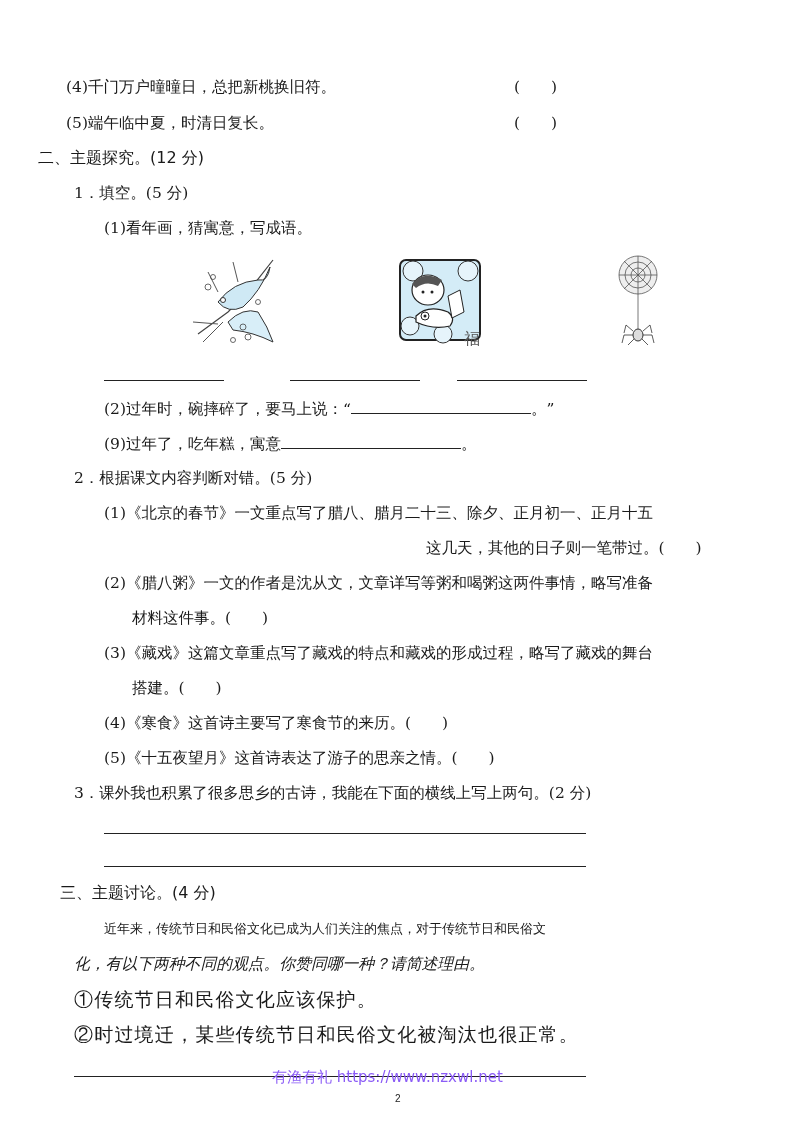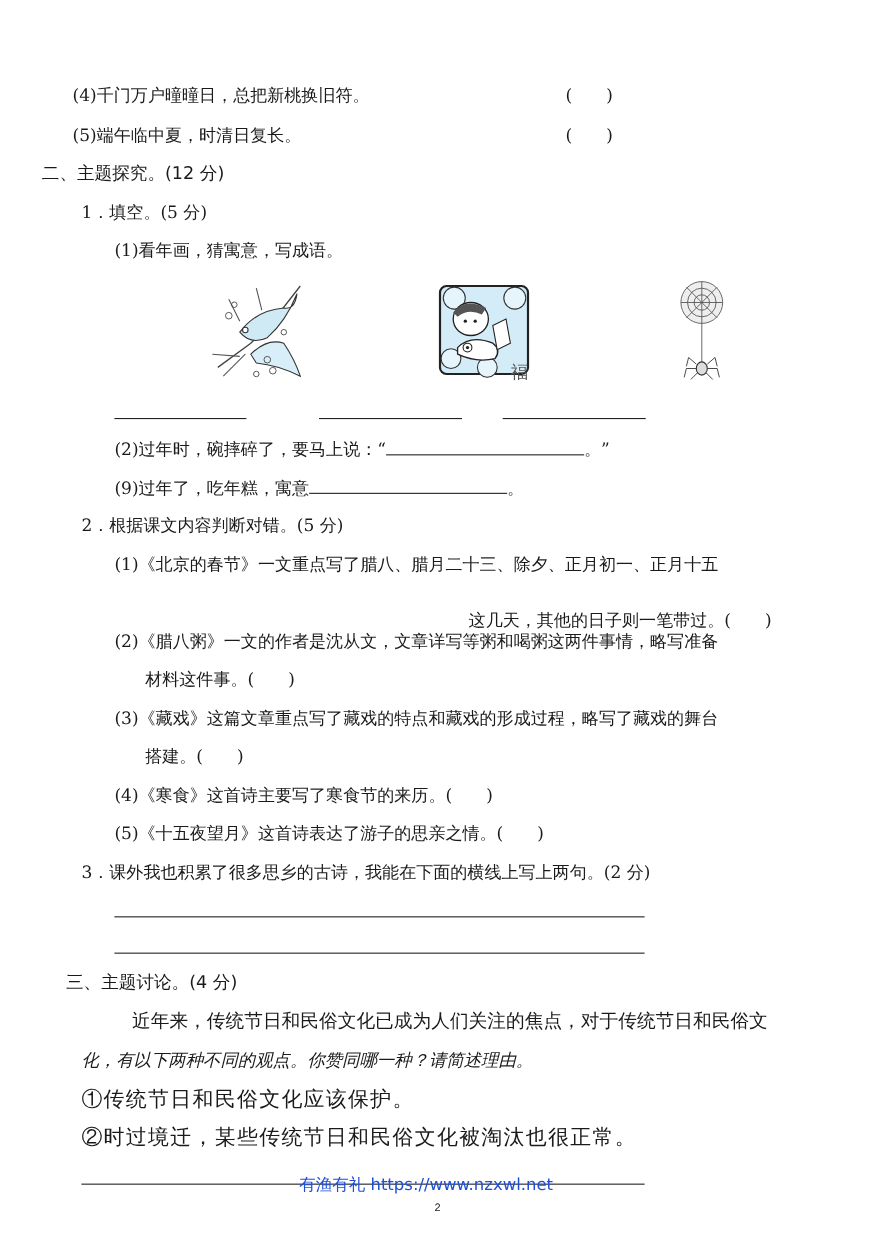--- a/index.html
+++ b/index.html
@@ -8,21 +8,21 @@
       font-family: "DejaVu Serif", "Liberation Serif", serif;
       color: #1a1a1a; font-size: 15.5px;
     }
     .abs { position: absolute; white-space: nowrap; }
     .line { line-height: 22px; }
     .blank { display: inline-block; border-bottom: 1.3px solid #222; height: 16px; vertical-align: baseline; }
     .hr-blank { position: absolute; border-bottom: 1.3px solid #222; height: 0; }
     .heading { font-family: "DejaVu Sans", "Liberation Sans", sans-serif; font-size: 16px; }
     .kai { font-family: "DejaVu Serif", serif; font-size: 19px; letter-spacing: 1.2px; }
     .pic { position: absolute; }
-    .watermark { position: absolute; color: #1d4ed8; font-family: "DejaVu Sans", "Liberation Sans", sans-serif; font-size: 15px; }
+    .watermark { position: absolute; color: #8b5cf6; font-family: "DejaVu Sans", "Liberation Sans", sans-serif; font-size: 15px; }
     .page-num { position: absolute; font-family: "Liberation Sans", sans-serif; font-size: 10px; color: #222; }
   </style>
 </head>
 <body>
 
 <div class="abs line" style="left:66px; top:76px;">
   <span>(4)千门万户曈曈日，总把新桃换旧符。</span>
 </div>
 <div class="abs line" style="left:514px; top:76px;">(　　)</div>
 
@@ -100,36 +100,36 @@
   <span>(2)过年时，碗摔碎了，要马上说：“</span><span class="blank" style="width:180px;"></span><span>。”</span>
 </div>
 
 <div class="abs line" style="left:104px; top:432px;">
   <span>(9)过年了，吃年糕，寓意</span><span class="blank" style="width:180px;"></span><span>。</span>
 </div>
 
 <div class="abs line" style="left:74px; top:467px;">2．根据课文内容判断对错。(5 分)</div>
 
 <div class="abs line" style="left:104px; top:502px;">(1)《北京的春节》一文重点写了腊八、腊月二十三、除夕、正月初一、正月十五</div>
-<div class="abs line" style="left:426px; top:537px;margin-top:16px;">这几天，其他的日子则一笔带过。(　　)</div>
+<div class="abs line" style="left:426px; top:537px;">这几天，其他的日子则一笔带过。(　　)</div>
 
 <div class="abs line" style="left:104px; top:572px;">(2)《腊八粥》一文的作者是沈从文，文章详写等粥和喝粥这两件事情，略写准备</div>
 <div class="abs line" style="left:132px; top:607px;">材料这件事。(　　)</div>
 
 <div class="abs line" style="left:104px; top:642px;">(3)《藏戏》这篇文章重点写了藏戏的特点和藏戏的形成过程，略写了藏戏的舞台</div>
 <div class="abs line" style="left:132px; top:677px;">搭建。(　　)</div>
 
 <div class="abs line" style="left:104px; top:712px;">(4)《寒食》这首诗主要写了寒食节的来历。(　　)</div>
 <div class="abs line" style="left:104px; top:747px;">(5)《十五夜望月》这首诗表达了游子的思亲之情。(　　)</div>
 
 <div class="abs line" style="left:74px; top:782px;">3．课外我也积累了很多思乡的古诗，我能在下面的横线上写上两句。(2 分)</div>
 <div class="hr-blank" style="left:104px; top:833px; width:482px;"></div>
 <div class="hr-blank" style="left:104px; top:866px; width:482px;"></div>
 
 <div class="abs line heading" style="left:38px; top:882px;margin-left:22px;">三、主题讨论。(4 分)</div>
-<div class="abs line" style="left:120px; top:918px; font-size:17px;font-family:Liberation Serif, serif;">近年来，传统节日和民俗文化已成为人们关注的焦点，对于传统节日和民俗文</div>
+<div class="abs line" style="left:104px; top:918px; font-size:13px;font-family:Liberation Serif, serif;">近年来，传统节日和民俗文化已成为人们关注的焦点，对于传统节日和民俗文</div>
 <div class="abs line" style="left:74px; top:953px; font-size:15.8px;font-style:italic;">化，有以下两种不同的观点。你赞同哪一种？请简述理由。</div>
 <div class="abs line kai" style="left:74px; top:988px;">①传统节日和民俗文化应该保护。</div>
 <div class="abs line kai" style="left:74px; top:1023px;">②时过境迁，某些传统节日和民俗文化被淘汰也很正常。</div>
 
 <div class="hr-blank" style="left:74px; top:1076px; width:512px;"></div>
 <div class="watermark" style="left:272px; top:1068px;">有渔有礼 https://www.nzxwl.net</div>
 <div class="page-num" style="left:395px; top:1093px;">2</div>
 
 </body></html>

